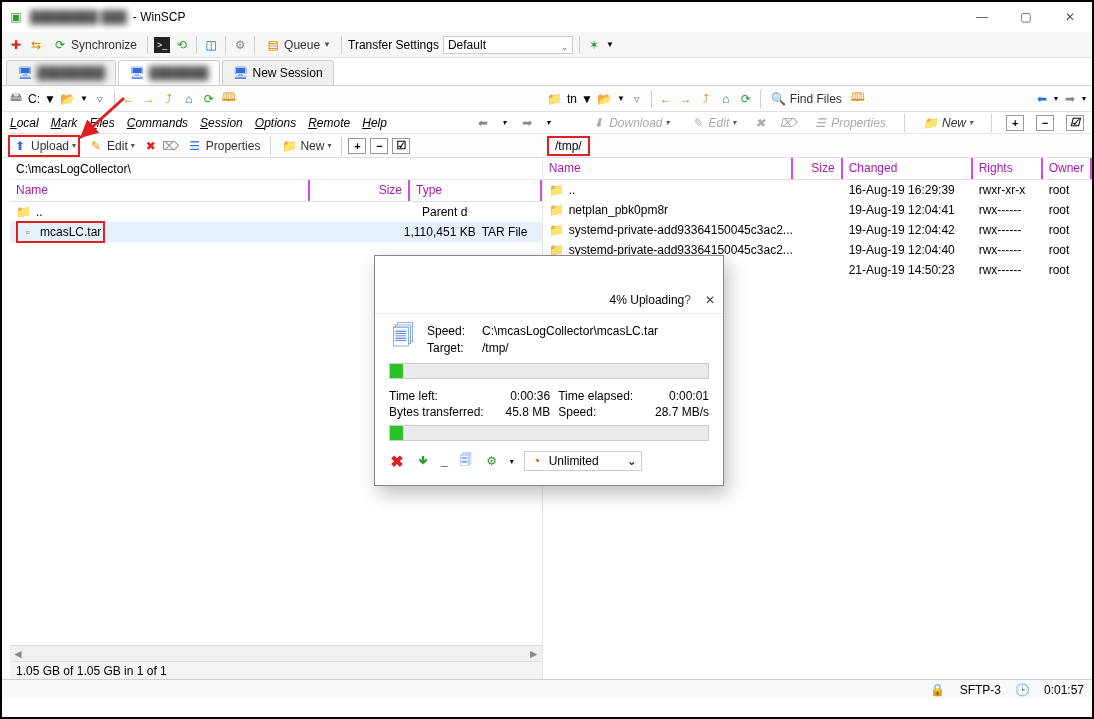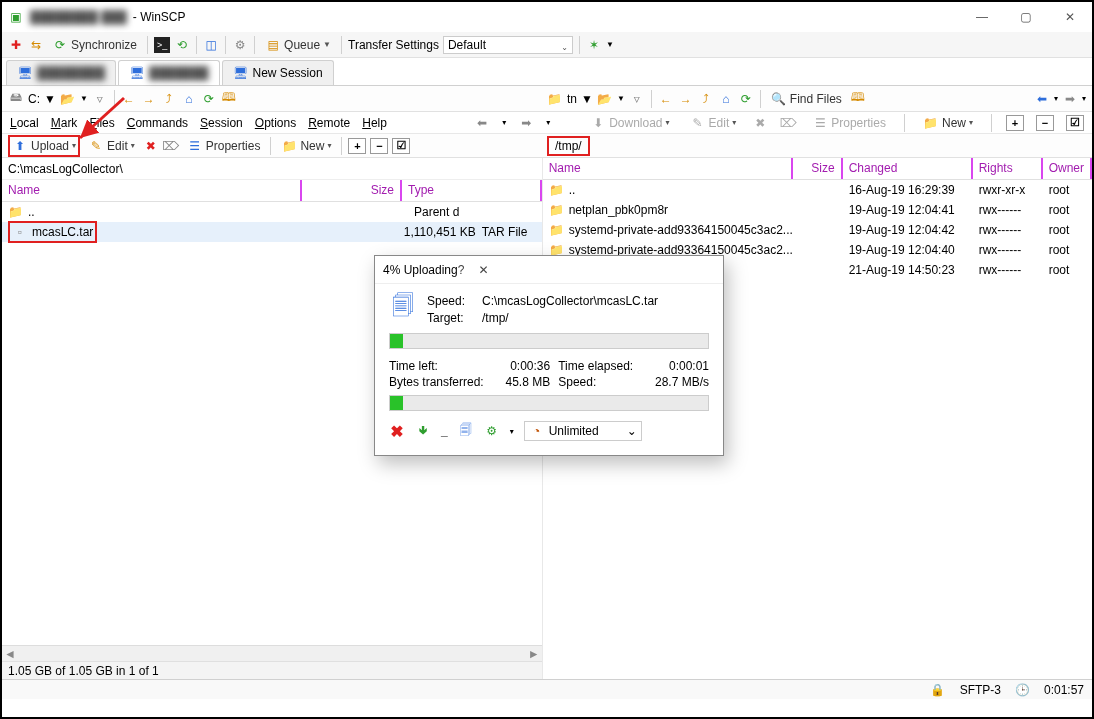--- a/index.html
+++ b/index.html
@@ -27,46 +27,46 @@
 
 .disabled { color: #aaa; }
 
 
 .sessiontabs { height: 28px; background: #fff; display: flex; align-items: flex-end; padding-left: 4px; border-bottom: 1px solid #d0d0d0; }
 .tab { display: flex; align-items: center; gap: 4px; padding: 4px 10px; border: 1px solid #d0d0d0; border-bottom: none; background: #f0f0f0; margin-right: 2px; border-radius: 3px 3px 0 0; }
 .tab.active { background: #fff; }
 .blur { filter: blur(3px); color: #555; }
 
 
-.menubar { height: 22px; display: flex; align-items: center; padding: 0 8px; gap: 12px; background: #fff; border-bottom: 1px solid #e8e8e8; }
+.menubar { height: 22px; display: flex; align-items: center; padding: 0 8px; gap: 12px; background: #fff; border-bottom: 1px solid #e8e8e8; font-style: italic; }
 .menubar span u { text-decoration: underline; }
 
 
-.panes { display: flex; height: calc(719px - 30px - 26px - 28px - 26px - 22px - 26px - 20px - 16px - 4px); }
+.panes { display: flex; height: calc(719px - 30px - 26px - 28px - 26px - 22px - 26px - 20px - 16px - 4px); padding-left: 8px; }
 .pane { flex: 1; display: flex; flex-direction: column; border-right: 1px solid #e8e8e8; position: relative; }
 .pane:last-child { border-right: none; }
 .pathbar { height: 22px; display: flex; align-items: center; padding: 2px 6px; background: #fff; border-bottom: 1px solid #eee; }
 .listhdr { display: flex; background: #fff; border-bottom: 1px solid #e0e0e0; height: 22px; }
 .listhdr > div { padding: 3px 6px; color: #a21caf; border-right: 2px solid #d946ef; }
 .listbody { flex: 1; overflow: hidden; background: #fff; position: relative; }
 .row { display: flex; align-items: center; height: 20px; padding: 0 6px; }
 .row .fi { width: 16px; height: 16px; margin-right: 4px; display: inline-flex; align-items: center; justify-content: center; }
 .row.sel { background: #e6f0fb; }
 .hlred { border: 2px solid #e02020; padding: 1px 2px; }
 
 
 .statusbar { height: 18px; border-top: 1px solid #e0e0e0; display: flex; align-items: center; padding: 0 6px; font-size: 11px; background: #f4f4f4; }
 
 .footer { height:20px; border-top:1px solid #d0d0d0; display:flex; align-items:center; justify-content:flex-end; padding:0 8px; gap:14px; background:#f9f9f9; font-size:11px;}
 .footer .left { margin-right:auto; }
 .lock { color: #d9a400; }
 
 
 .dialog { position: absolute; left: 372px; top: 253px; width: 350px; background: #fff; border: 1px solid #888; box-shadow: 4px 8px 18px rgba(0,0,0,.25); }
-.dialog .dtitle { height: 28px; display: flex; align-items: center; justify-content: flex-start; padding: 0 8px; border-bottom: 1px solid #eee; }
+.dialog .dtitle { height: 28px; display: flex; align-items: center; justify-content: flex-end; padding: 0 8px; border-bottom: 1px solid #eee; margin-top: 30px; }
 .dialog .dtitle .dctrls { display:flex; gap:14px; color:#444; }
 .dialog .body { padding: 10px 14px 14px 14px; }
 .dialog .filerow { display:flex; align-items:flex-start; gap:10px; margin-bottom:8px; }
 .dialog .grid2 { display:grid; grid-template-columns: 55px auto; row-gap:3px; font-size:12px; }
 .dialog .progress { height: 16px; background: #eaeaea; border: 1px solid #ccc; margin: 6px 0 10px 0; position: relative; }
 .dialog .progress .fill { height: 100%; background: #29c229; }
 .dialog .stats { display:grid; grid-template-columns: auto auto auto auto; column-gap: 8px; row-gap: 2px; }
 .dialog .dicons { display:flex; align-items:center; gap:10px; margin-top:10px; }
 .dialog .select { border:1px solid #ccc; padding:1px 4px; display:flex; align-items:center; gap:4px; }
 

